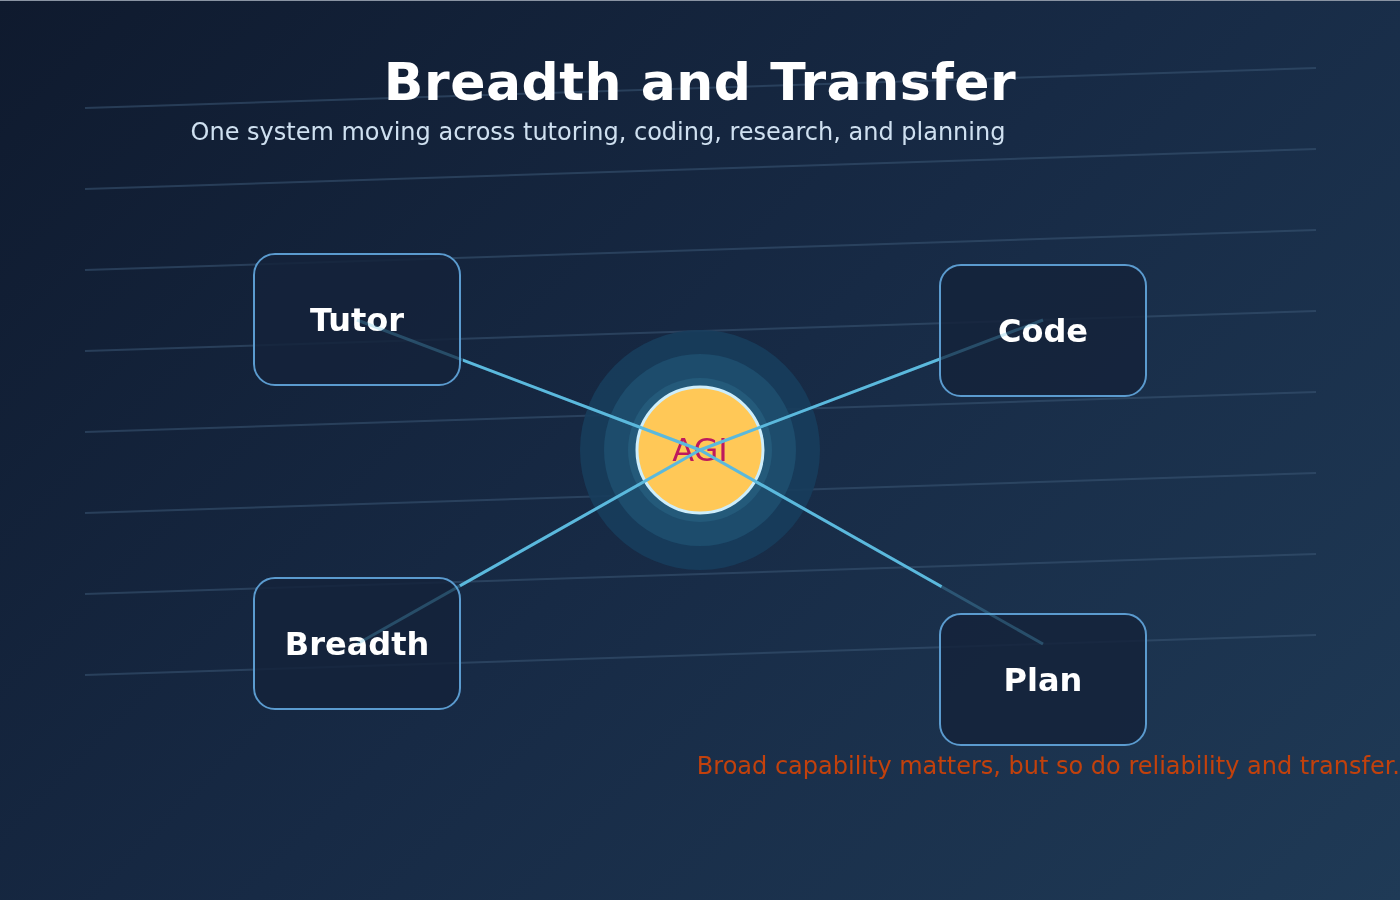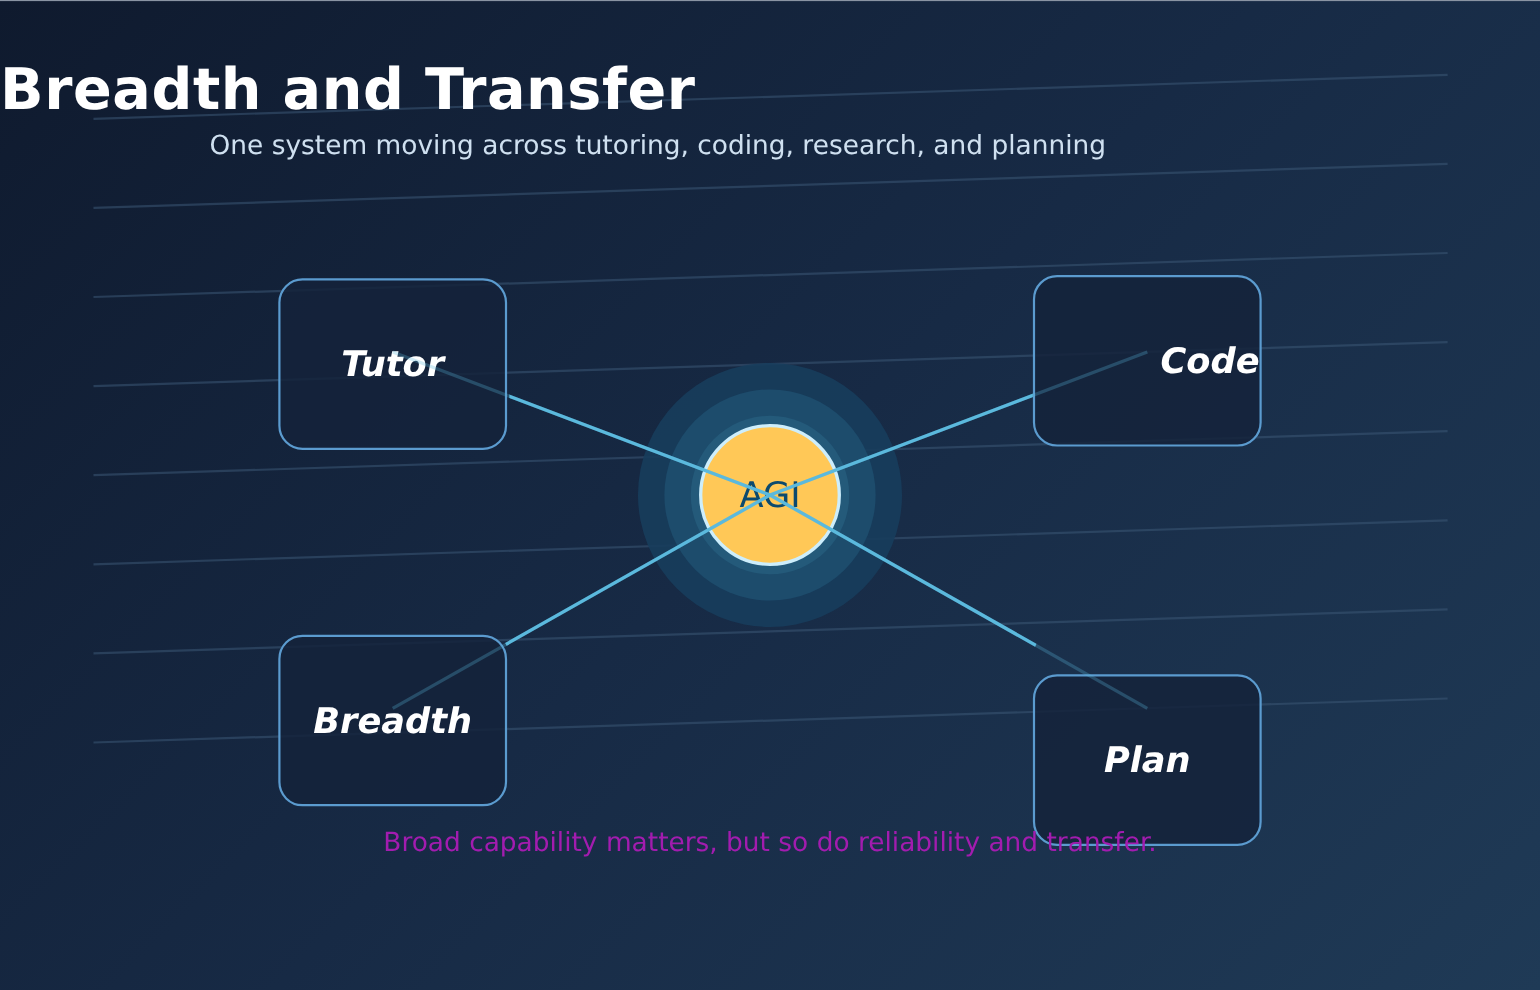--- a/index.html
+++ b/index.html
@@ -6,45 +6,45 @@
     body {
       width: 1400px; height: 900px; overflow: hidden;
       background: linear-gradient(135deg, #0f1a2e 0%, #172a45 50%, #1f3a56 100%);
       font-family: "DejaVu Sans", "Liberation Sans", sans-serif;
       position: relative;
     }
     .frame-top { position: absolute; left: 0; top: 0; width: 1400px; height: 1px; background: #8a94a3; }
     svg.stage { position: absolute; left: 0; top: 0; }
     .title {
       position: absolute; left: 0; width: 1400px; top: 50px;
-      color: #ffffff;
+      text-align: center; color: #ffffff;
       font-size: 52px; font-weight: 600; letter-spacing: 0.5px; line-height: 64px;
     }
     .subtitle {
       position: absolute; left: 0; width: 1196px; top: 116px;
       text-align: center; color: #cfe0f0;
       font-size: 24px; line-height: 32px;
     }
     .caption {
       position: absolute; left: 0; width: 1400px; top: 750px;
-      text-align: center; color: #a21caf;
+      text-align: right; color: #c2410c;
       font-size: 24px; line-height: 32px;
     }
     .node {
-      position: absolute; width: 208px; height: 156px;
+      position: absolute; width: 208px; height: 133px;
       box-sizing: border-box;
       border: 2px solid #5b9bcf; border-radius: 22px;
       background: rgba(20, 34, 58, 0.84);
       display: flex; align-items: center; justify-content: center;
-      color: #ffffff; font-size: 32px; font-weight: 600; font-style: italic;
+      color: #ffffff; font-size: 32px; font-weight: 600;
     }
     .agi-label {
       position: absolute; left: 638px; top: 388px; width: 124px; height: 124px;
       display: flex; align-items: center; justify-content: center;
-      color: #0c4a6e; font-size: 32px; font-weight: 400;
+      color: #be185d; font-size: 32px; font-weight: 400;
     }
   </style>
 </head>
 <body>
 
 <div class="frame-top"></div>
 
 <svg class="stage" width="1400" height="900">
 
   <g stroke="#3b5775" stroke-width="2" opacity="0.55">
@@ -61,21 +61,21 @@
   <circle cx="700" cy="450" r="120" fill="#173d5c" opacity="0.9"></circle>
   <circle cx="700" cy="450" r="96" fill="#1d4c6c"></circle>
   <circle cx="700" cy="450" r="72" fill="#245a7a"></circle>
 
   <circle cx="700" cy="450" r="63" fill="#ffc857" stroke="#cdeefc" stroke-width="3"></circle>
 </svg>
 
 <div class="node" style="left:253px; top:253px;">
   <span>Tutor</span>
 </div>
-<div class="node" style="left:939px; top:250px;justify-content:flex-end;">
+<div class="node" style="left:939px; top:264px;">
   <span>Code</span>
 </div>
 <div class="node" style="left:253px; top:577px;">
   <span>Breadth</span>
 </div>
 <div class="node" style="left:939px; top:577px;margin-top:36px;">
   <span>Plan</span>
 </div>
 
 <div class="agi-label">AGI</div>

